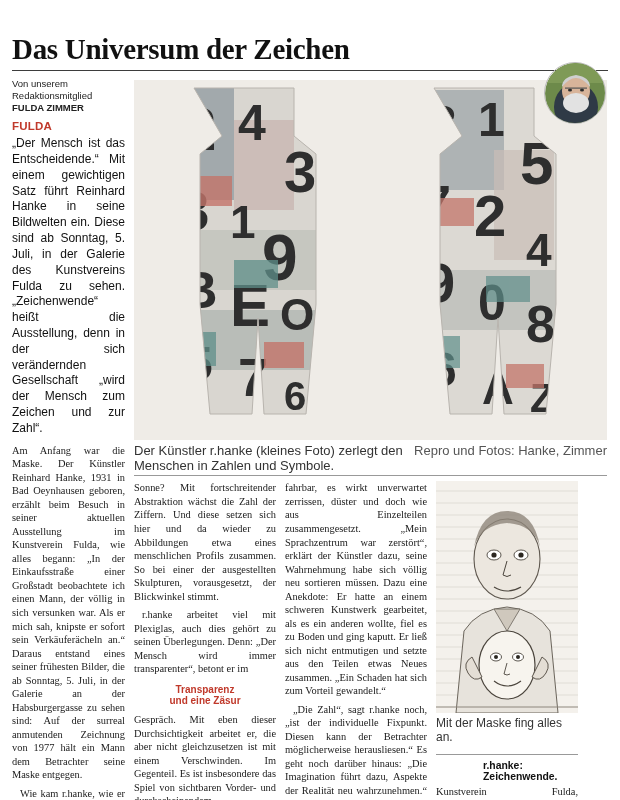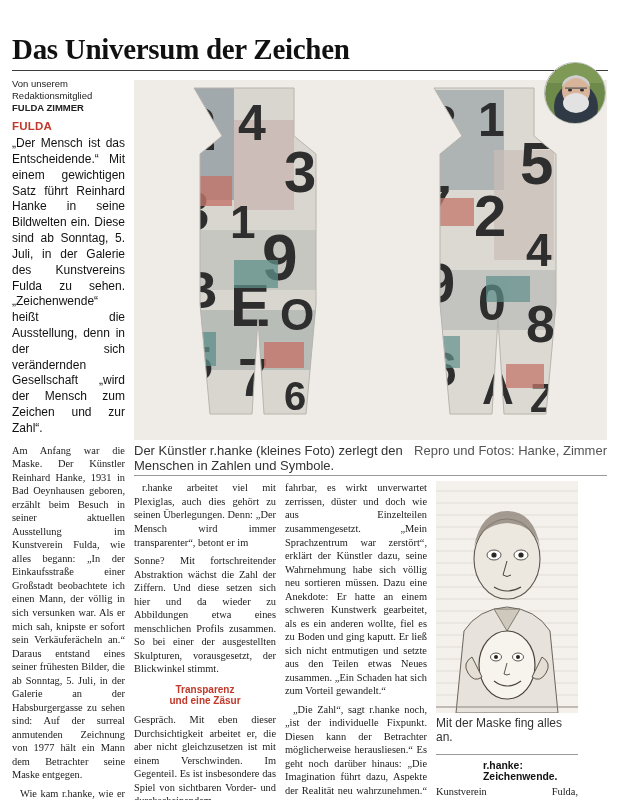--- a/index.html
+++ b/index.html
@@ -285,22 +285,22 @@
       </div>
 
       <div class="caption">
         <span>Der Künstler r.hanke (kleines Foto) zerlegt den Menschen in Zahlen und Symbole.</span>
         <span class="credit">Repro und Fotos: Hanke, Zimmer</span>
       </div>
 
       <div class="wide-cols">
 
         <div class="col c2 scrollzone">
+          <p class="body">Sonne? Mit fortschreitender Abstraktion wächst die Zahl der Ziffern. Und diese setzen sich hier und da wieder zu Abbildungen etwa eines menschlichen Profils zusammen. So bei einer der ausgestellten Skulpturen, vorausgesetzt, der Blickwinkel stimmt.</p>
           <p class="body indent">r.hanke arbeitet viel mit Plexiglas, auch dies gehört zu seinen Überlegungen. Denn: „Der Mensch wird immer transparenter“, betont er im</p>
-          <p class="body">Sonne? Mit fortschreitender Abstraktion wächst die Zahl der Ziffern. Und diese setzen sich hier und da wieder zu Abbildungen etwa eines menschlichen Profils zusammen. So bei einer der ausgestellten Skulpturen, vorausgesetzt, der Blickwinkel stimmt.</p>
           <div class="crosshead" style="white-space: pre-line;">Transparenz
 und eine Zäsur</div>
           <p class="body">Gespräch. Mit eben dieser Durchsichtigkeit arbeitet er, die aber nicht gleichzusetzen ist mit einem Verschwinden. Im Gegenteil. Es ist insbesondere das Spiel von sichtbaren Vorder- und durchscheinendem Hintergründen. Weil der Nebenraum der Galerie ein Spiegel hängt, wird dieser Effekt jenseits des Kunstwerks nochmal potenziert.</p>
 
         </div>
 
         <div class="col c3 scrollzone">
           <p class="body">fahrbar, es wirkt unverwartet zerrissen, düster und doch wie aus Einzelteilen zusammengesetzt. „Mein Sprachzentrum war zerstört“, erklärt der Künstler dazu, seine Wahrnehmung habe sich völlig neu sortieren müssen. Dazu eine Anekdote: Er hatte an einem schweren Kunstwerk gearbeitet, als es ein anderen wollte, fiel es zu Boden und ging kaputt. Er ließ sich nicht entmutigen und setzte aus den Teilen etwas Neues zusammen. „Ein Schaden hat sich zum Vorteil gewandelt.“</p>
           <p class="body indent">„Die Zahl“, sagt r.hanke noch, „ist der individuelle Fixpunkt. Diesen kann der Betrachter möglicherweise herausliesen.“ Es geht noch darüber hinaus: „Die Imagination führt dazu, Aspekte der Realität neu wahrzunehmen.“ Keine Frage: Das Universum der Symbole ist vielschichtig.</p>
         </div>

